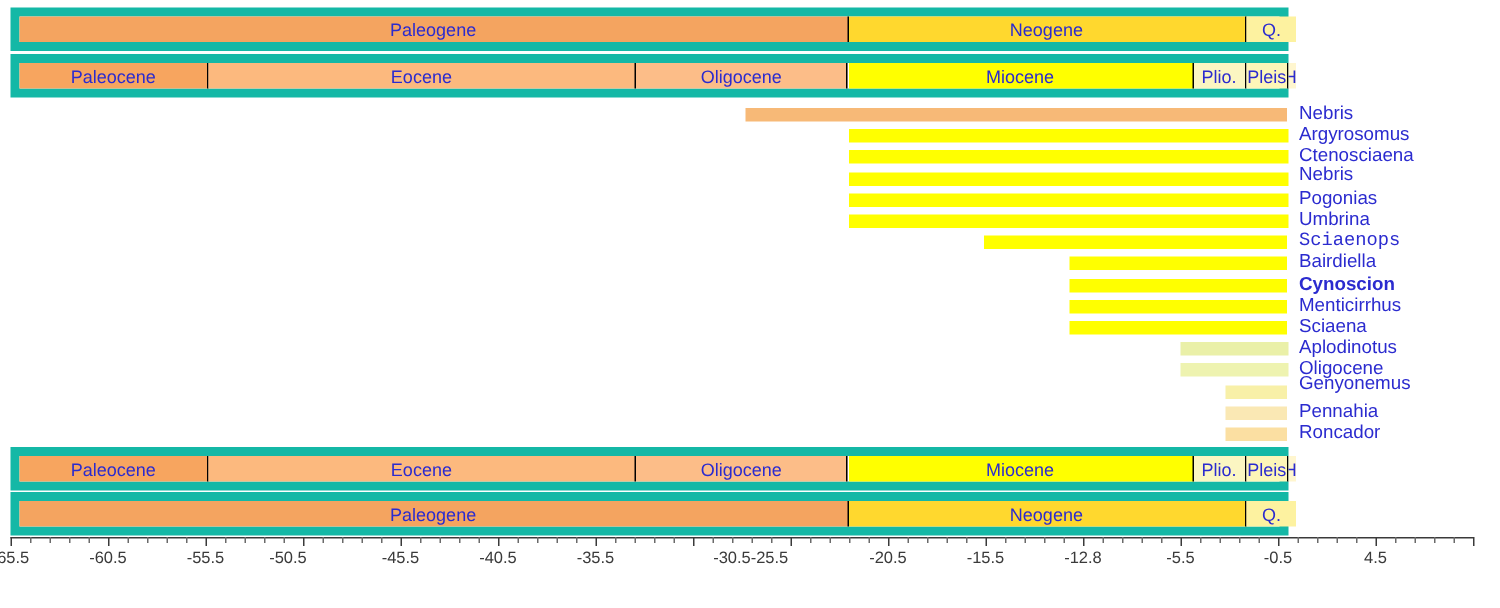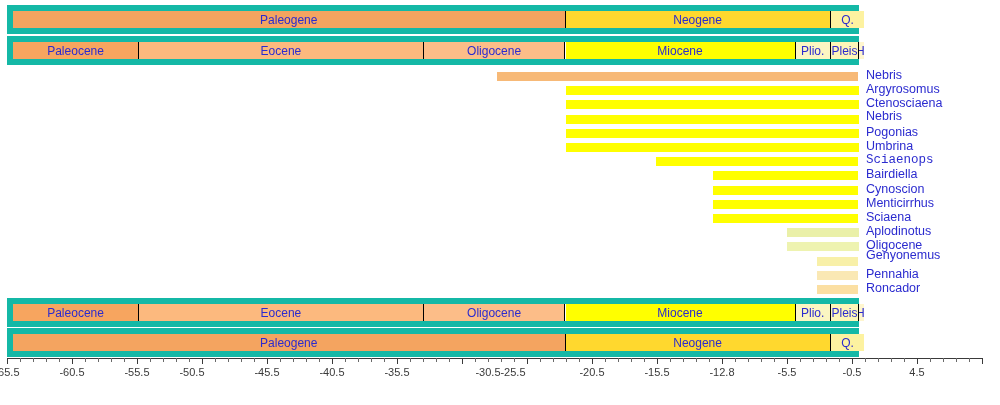--- a/index.html
+++ b/index.html
@@ -104,21 +104,21 @@
 
   <div id="labels">
       <div class="taxon-label" style="top: 3px;">Nebris</div>
       <div class="taxon-label" style="top: 17.2px;">Argyrosomus</div>
       <div class="taxon-label" style="top: 31.4px;">Ctenosciaena</div>
       <div class="taxon-label" style="top: 44px;">Nebris</div>
       <div class="taxon-label" style="top: 59.8px;">Pogonias</div>
       <div class="taxon-label" style="top: 74px;">Umbrina</div>
       <div class="taxon-label" style="top: 88.2px; font-family: Liberation Mono, monospace;">Sciaenops</div>
       <div class="taxon-label" style="top: 102.4px;">Bairdiella</div>
-      <div class="taxon-label" style="top: 116.6px;">Cynoscion</div>
+      <div class="taxon-label" style="top: 116.6px; font-weight: bold;">Cynoscion</div>
       <div class="taxon-label" style="top: 130.8px;">Menticirrhus</div>
       <div class="taxon-label" style="top: 145px;">Sciaena</div>
       <div class="taxon-label" style="top: 159.2px;">Aplodinotus</div>
       <div class="taxon-label" style="top: 173.4px;">Oligocene</div>
       <div class="taxon-label" style="top: 183px;">Genyonemus</div>
       <div class="taxon-label" style="top: 201.8px;">Pennahia</div>
       <div class="taxon-label" style="top: 216px;">Roncador</div>
     </div>
 
   <div class="band" id="band-epoch-bottom" style="left: 7px; top: 298px; width: 851.5px;">

